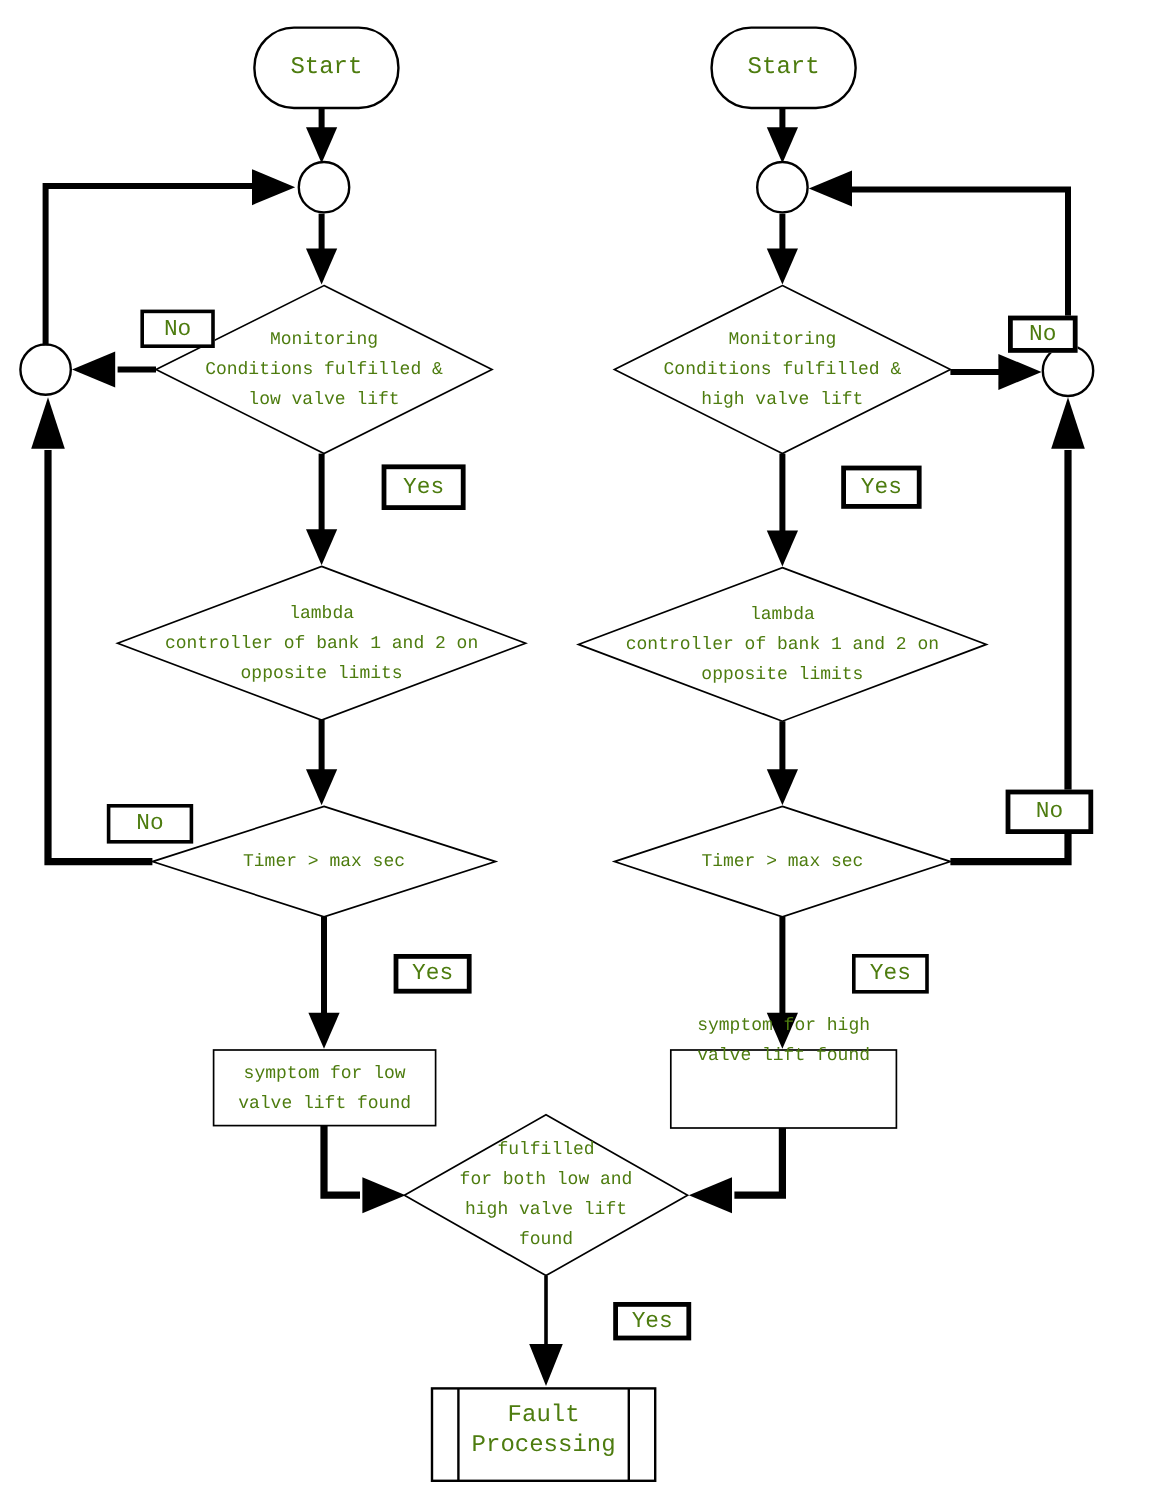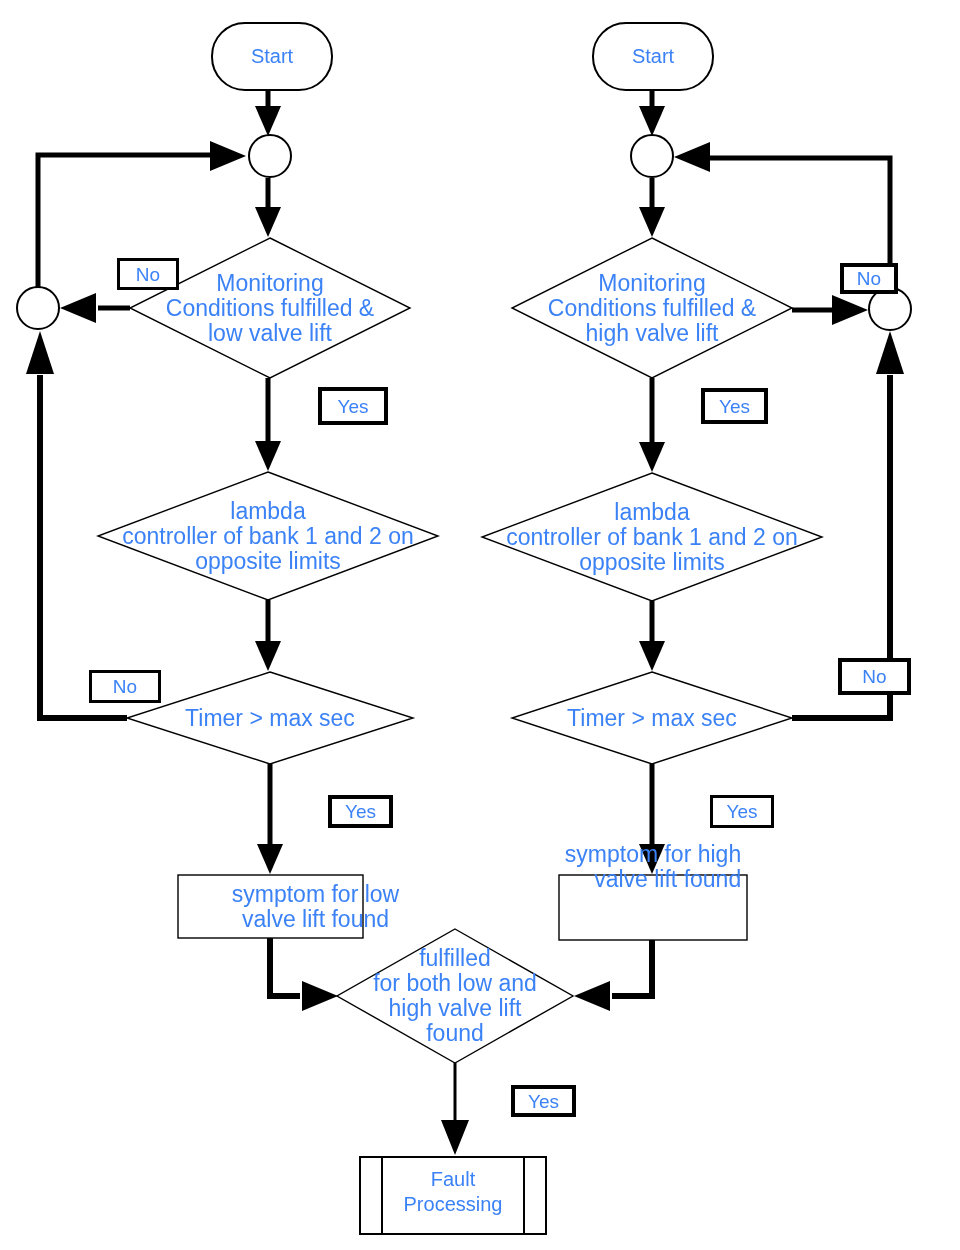--- a/index.html
+++ b/index.html
@@ -1,29 +1,29 @@
 <!DOCTYPE html>
 <html><head>
 <meta charset="utf-8">
 <style>
   html, body { margin:0; padding:0; background:#ffffff; }
   .canvas {
     position:relative; width:960px; height:1250px; background:#ffffff;
-    font-family:Liberation Sans, sans-serif; color:#3b82f6; overflow:hidden;
+    font-family:Liberation Mono, monospace; color:#4d7c0f; overflow:hidden;
   }
   svg { position:absolute; left:0; top:0; }
   .thin  { fill:none; stroke:#000; stroke-width:1.4px; }
   .med   { fill:none; stroke:#000; stroke-width:2px; }
   .flow  { fill:none; stroke:#000; stroke-width:5px; }
   .flow6 { fill:none; stroke:#000; stroke-width:6px; }
   .flow3 { fill:none; stroke:#000; stroke-width:3px; }
   .ah    { fill:#000; stroke:none; }
   .lbl {
     position:absolute; display:flex; align-items:center; justify-content:center;
-    text-align:center; white-space:pre-line; font-size:23px; line-height:25px;
+    text-align:center; white-space:pre-line; font-size:15px; line-height:25px;
   }
   .big { font-size:20px; }
   .box {
     position:absolute; display:flex; align-items:center; justify-content:center;
     background:#ffffff; border:3px solid #000; box-sizing:border-box;
     font-size:19px; line-height:19px;margin-left:43px;
   }
   .yes { border-width:4px; }
 </style>
 </head>
@@ -129,21 +129,21 @@
 Conditions fulfilled &amp;
 low valve lift</div>
   <div class="box" style="left:74px; top:258px; width:62px; height:32px;">No</div>
   <div class="box yes" style="left:275px; top:387px; width:70px; height:38px;">Yes</div>
   <div class="lbl" style="left:103px; top:498px; width:330px; height:76px;">lambda
 controller of bank 1 and 2 on
 opposite limits</div>
   <div class="lbl" style="left:150px; top:700px; width:240px; height:36px;">Timer &gt; max sec</div>
   <div class="box" style="left:46px; top:670px; width:72px; height:33px;">No</div>
   <div class="box yes" style="left:285px; top:795px; width:65px; height:33px;">Yes</div>
-  <div class="lbl" style="left:178px; top:875px; width:185px; height:63px;padding-left:45px;">symptom for low
+  <div class="lbl" style="left:178px; top:875px; width:185px; height:63px;">symptom for low
 valve lift found</div>
 
   <div class="lbl big" style="left:593px; top:23px; width:120px; height:67px;">Start</div>
   <div class="lbl" style="left:522px; top:270px; width:260px; height:76px;">Monitoring
 Conditions fulfilled &amp;
 high valve lift</div>
   <div class="box yes" style="left:797px; top:263px; width:58px; height:31px;">No</div>
   <div class="box yes" style="left:658px; top:388px; width:67px; height:36px;">Yes</div>
   <div class="lbl" style="left:487px; top:499px; width:330px; height:76px;">lambda
 controller of bank 1 and 2 on

